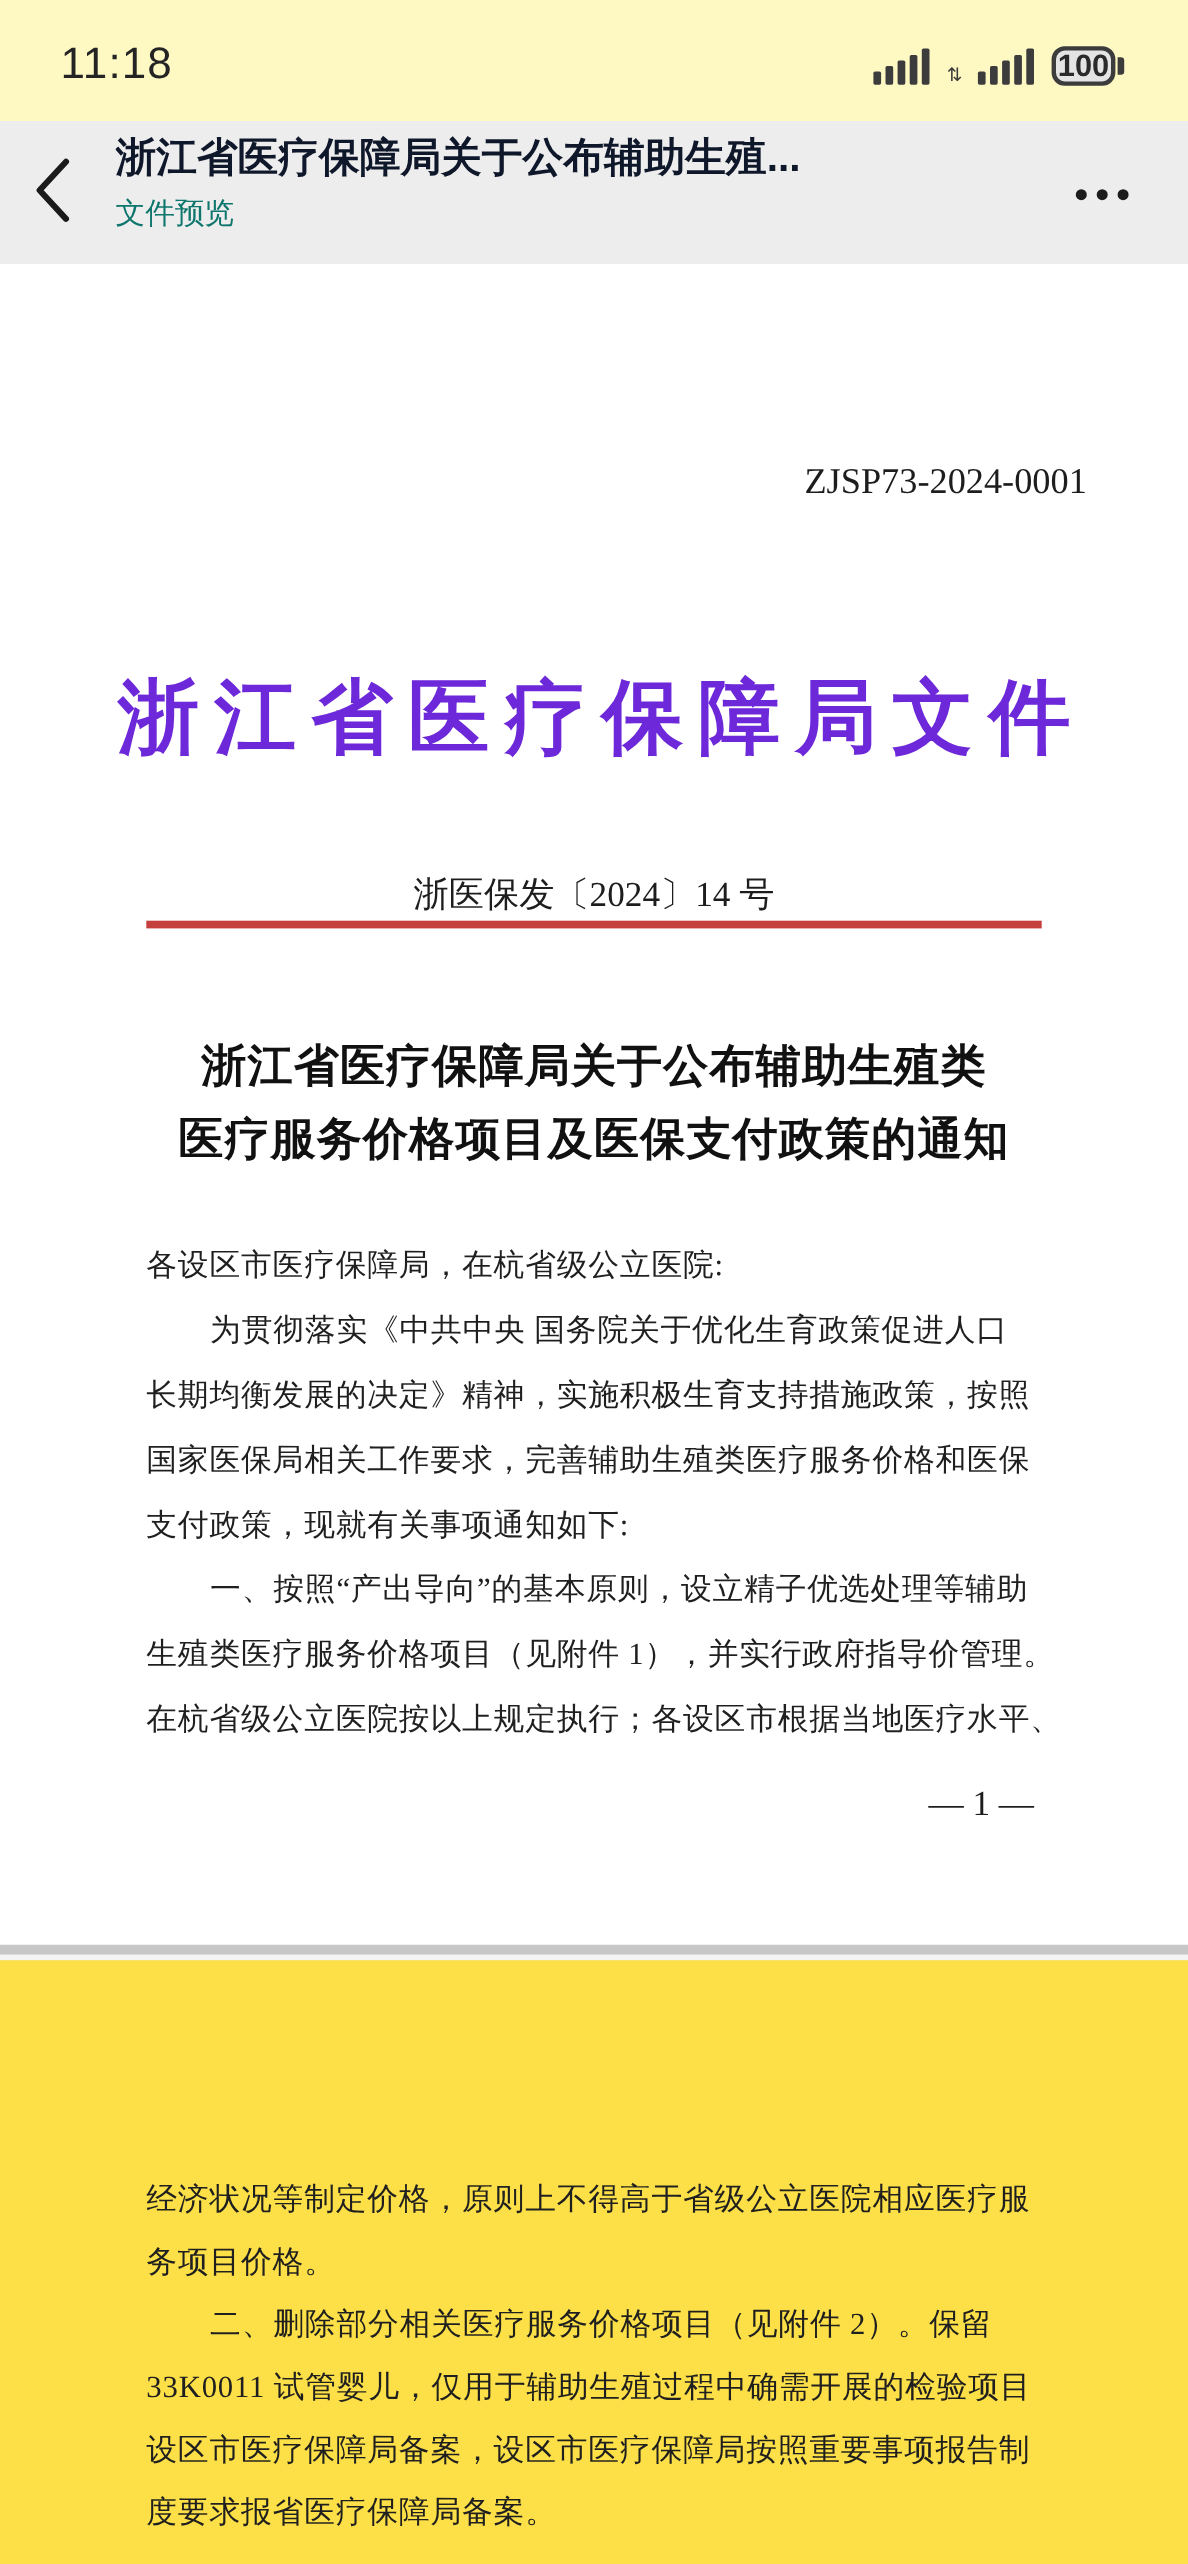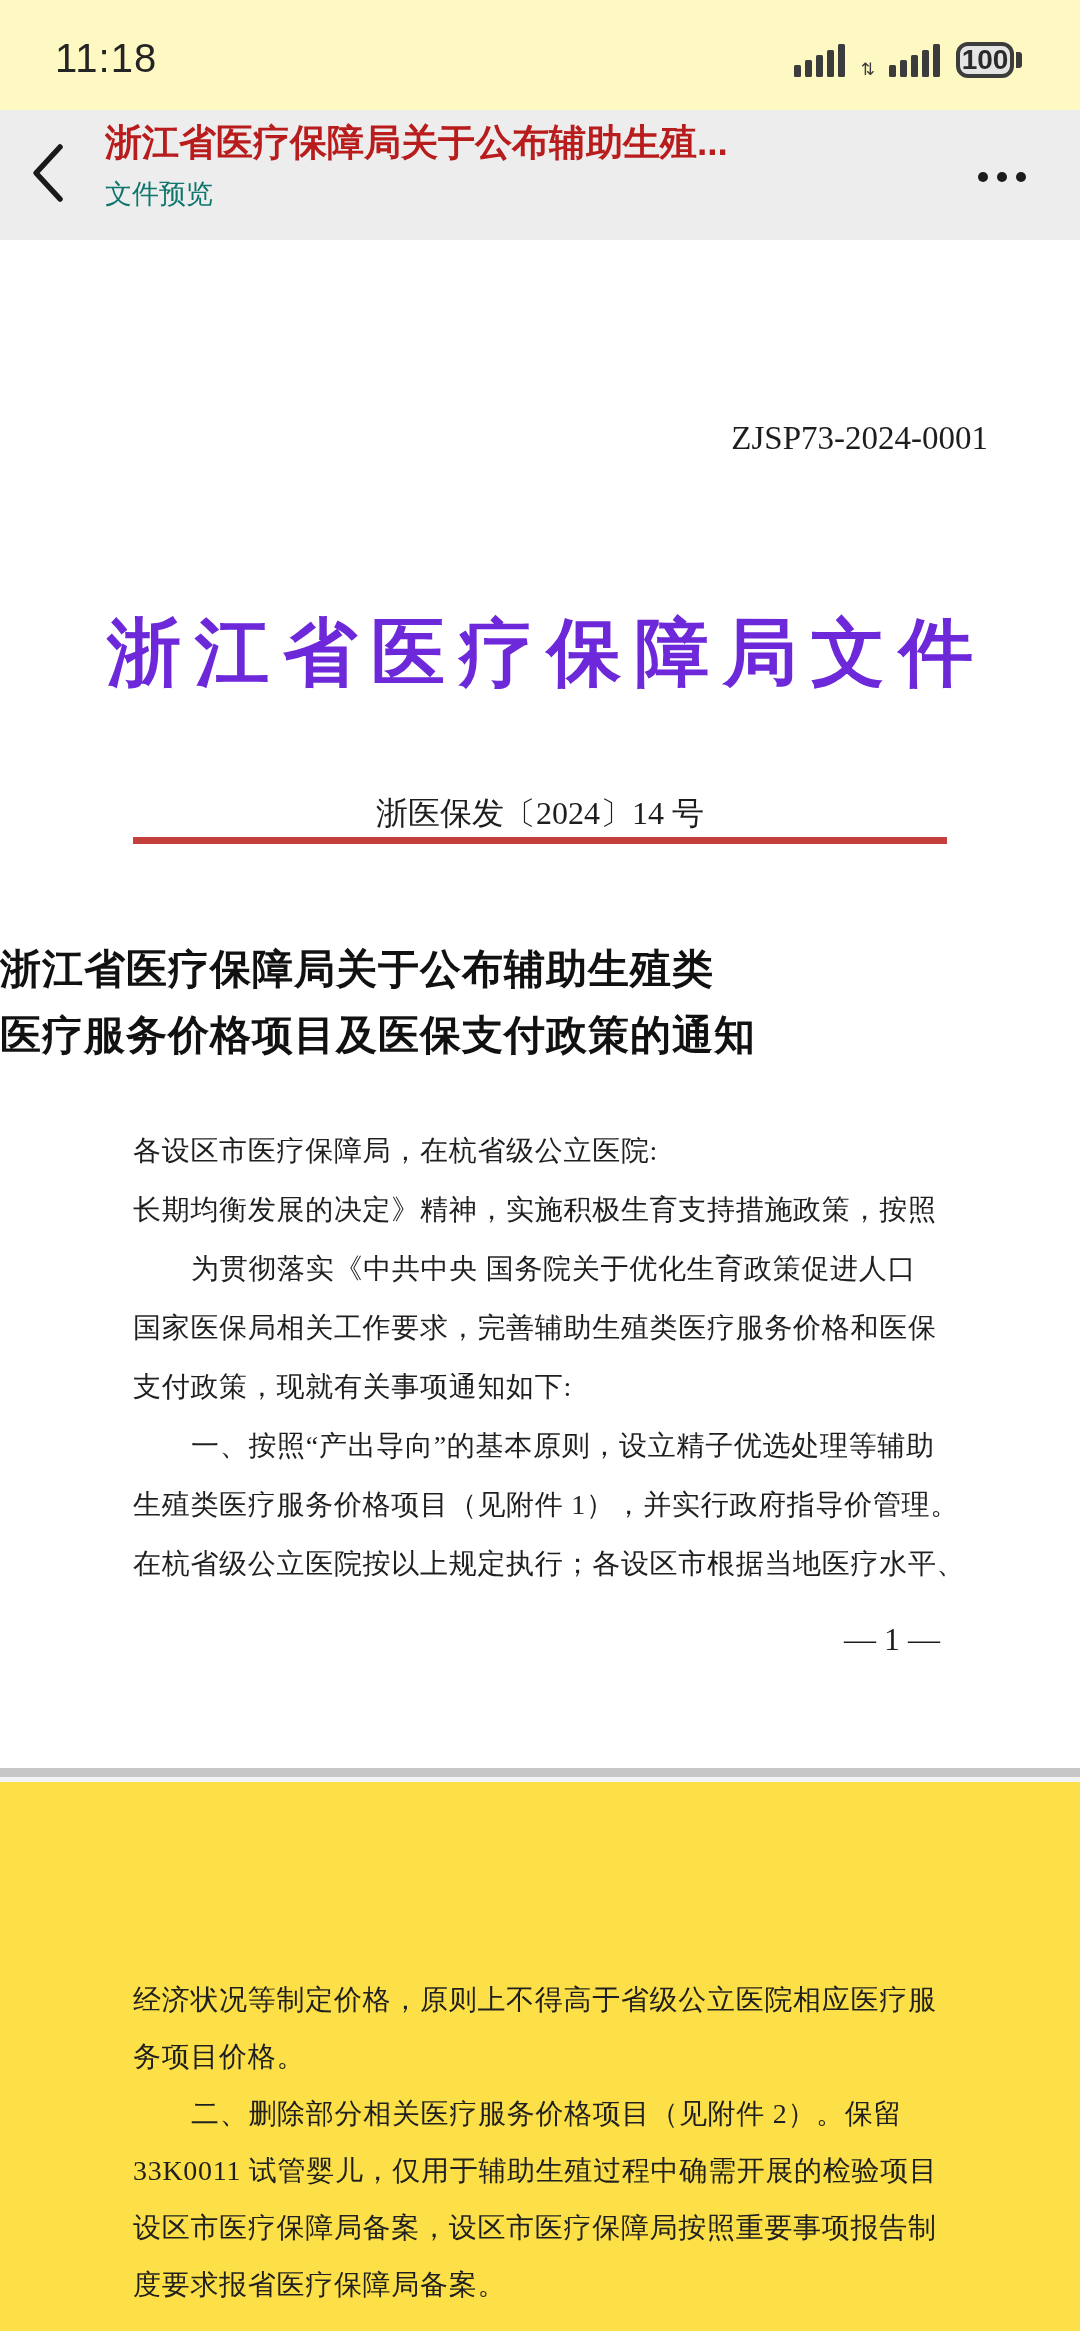--- a/index.html
+++ b/index.html
@@ -35,41 +35,41 @@
   .battery-nub { width:6px; height:16px; background:#3c3c3c; border-radius:0 3px 3px 0; margin-left:2px; }
 
   
   .nav {
     position:relative; height:130px; background:#ededed;
     font-family:"Liberation Sans","DejaVu Sans",sans-serif;
   }
   .back-btn { position:absolute; left:26px; top:30px; width:44px; height:66px; cursor:pointer; }
   .nav-texts { position:absolute; left:105px; top:8px; width:760px; }
   .nav-title {
-    font-size:37px; font-weight:700; color:#b91c1c;
+    font-size:37px; font-weight:700; color:#0f172a;
     white-space:nowrap; overflow:hidden; line-height:50px;
   }
   .nav-sub { font-size:27px; color:#0f766e; line-height:40px; margin-top:6px; }
   .more-btn { position:absolute; right:48px; top:56px; display:flex; gap:9px; cursor:pointer; padding:6px; }
   .more-btn i { width:10px; height:10px; border-radius:50%; background:#1c1c1c; }
 
   
   .page1 { background:#ffffff; height:1528px; overflow:hidden; }
   .doc-code {
     margin-top:180px; padding-right:92px;
     text-align:right; font-size:33px; line-height:36px; color:#1d1d1d;
   }
   .letterhead {
     margin-top:157px; text-align:center;
     font-size:74px; line-height:80px; font-weight:700;
     color:#6d28d9; letter-spacing:14px; text-indent:14px;
   }
   .doc-number { margin-top:100px; text-align:center; font-size:32px; line-height:40px; color:#1d1d1d; }
   .red-line { height:7px; background:#c5403c; margin:4px 133px 0 133px; }
-  .doc-title { margin-top:92px; text-align:left; font-weight:700; color:#111111; }
+  .doc-title { margin-top:92px; text-align:center; font-weight:700; color:#111111; }
   .doc-title div { font-size:41px; line-height:66px; letter-spacing:1px; }
 
   .doc-body { margin:53px 133px 0 133px; color:#1f1f1f; }
   .page1 .doc-line { line-height:59px; }
   .doc-line { font-size:28px; letter-spacing:0.7px; white-space:nowrap; overflow:hidden; }
   .doc-line.indent { padding-left:58px; }
 
   .page-num {
     margin-top:26px; padding-right:140px;
     text-align:right; font-size:32px; line-height:40px; color:#1d1d1d;
@@ -134,22 +134,22 @@
     <div class="doc-code">ZJSP73-2024-0001</div>
     <div class="letterhead">浙江省医疗保障局文件</div>
     <div class="doc-number">浙医保发〔2024〕14 号</div>
     <div class="red-line"></div>
     <div class="doc-title">
       <div>浙江省医疗保障局关于公布辅助生殖类</div>
       <div>医疗服务价格项目及医保支付政策的通知</div>
     </div>
     <div class="doc-body">
         <div class="doc-line">各设区市医疗保障局，在杭省级公立医院:</div>
+        <div class="doc-line indent">为贯彻落实《中共中央 国务院关于优化生育政策促进人口</div>
         <div class="doc-line">长期均衡发展的决定》精神，实施积极生育支持措施政策，按照</div>
-        <div class="doc-line indent">为贯彻落实《中共中央 国务院关于优化生育政策促进人口</div>
         <div class="doc-line">国家医保局相关工作要求，完善辅助生殖类医疗服务价格和医保</div>
         <div class="doc-line">支付政策，现就有关事项通知如下:</div>
         <div class="doc-line indent">一、按照“产出导向”的基本原则，设立精子优选处理等辅助</div>
         <div class="doc-line">生殖类医疗服务价格项目（见附件 1），并实行政府指导价管理。</div>
         <div class="doc-line">在杭省级公立医院按以上规定执行；各设区市根据当地医疗水平、</div>
       </div>
     <div class="page-num">— 1 —</div>
   </div>
 
   <div class="separator"></div>

